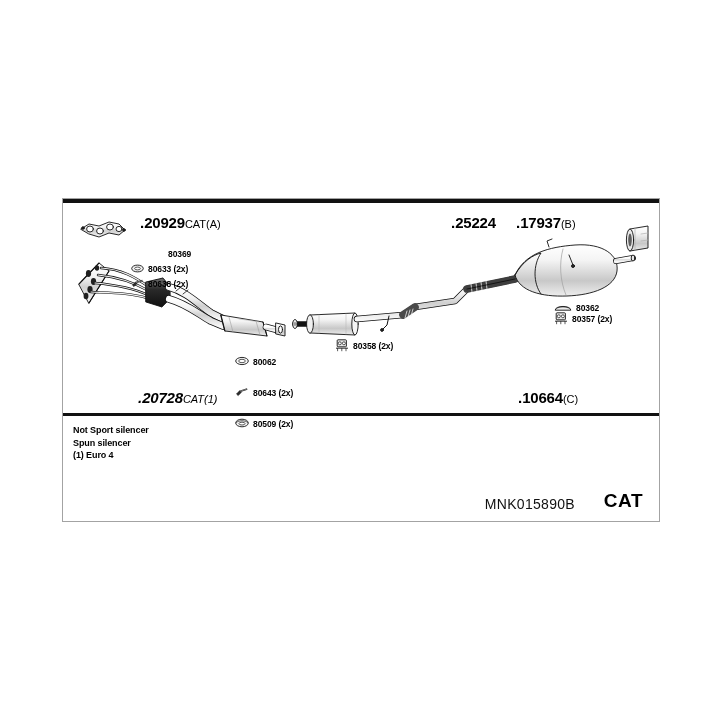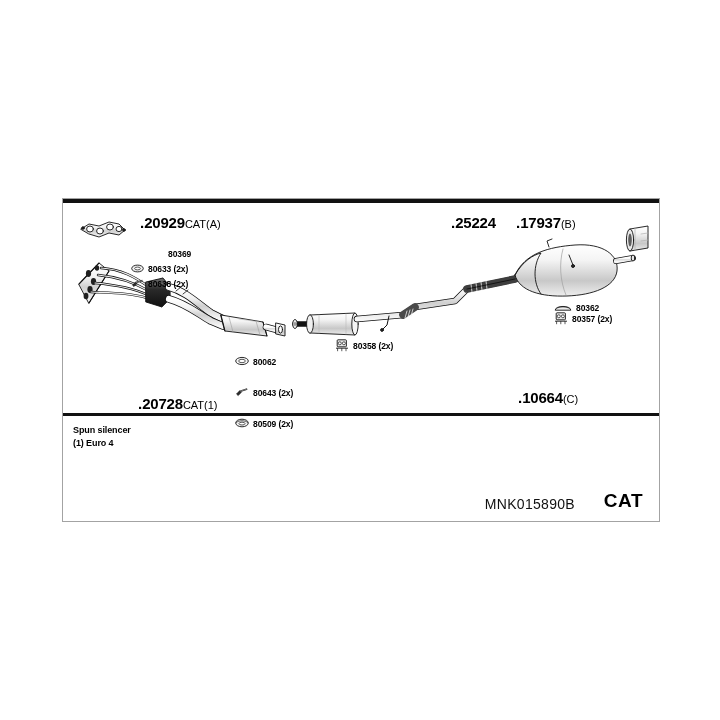--- a/index.html
+++ b/index.html
@@ -312,21 +312,21 @@
     </div>
 
     <div class="callout" style="left:388px; top:16px;">
       <span class="dot">.</span><span class="num">25224</span><span class="suffix"></span>
     </div>
 
     <div class="callout" style="left:453px; top:16px;">
       <span class="dot">.</span><span class="num">17937</span><span class="suffix">(B)</span>
     </div>
 
-    <div class="callout" style="left:75px; top:197px;">
+    <div class="callout" style="left:75px; top:191px;font-style:italic;">
       <span class="dot">.</span><span class="num">20728</span><span class="suffix">CAT(1)</span>
     </div>
 
     <div class="callout" style="left:455px; top:191px;">
       <span class="dot">.</span><span class="num">10664</span><span class="suffix">(C)</span>
     </div>
 
     <div class="partlabel" style="left:85px; top:50px;padding-left:20px;">
       <span class="pl-text">80369</span>
     </div>
@@ -408,20 +408,21 @@
         <svg width="18" height="9" viewBox="0 0 18 9">
           <path d="M1.2 7.2 C1.2 2.2, 16.8 2.2, 16.8 7.2 Z" fill="#ededed" stroke="#141414" stroke-width="0.9"></path>
           <path d="M2.6 5.6 C4.5 3.4, 13.5 3.4, 15.4 5.6" fill="none" stroke="#141414" stroke-width="0.6"></path>
         </svg>
       </span><span class="pl-text">80362</span>
     </div>
 
     <div id="frame-divider"></div>
 
     <div id="legend">
+      <div class="legend-line">Not Sport silencer</div>
       <div class="legend-line">Spun silencer</div>
       <div class="legend-line">(1) Euro 4</div>
     </div>
 
     <div id="doc-code">MNK015890B</div>
 
     <div id="brand-mark">CAT</div>
 
   </div>
 </div>

